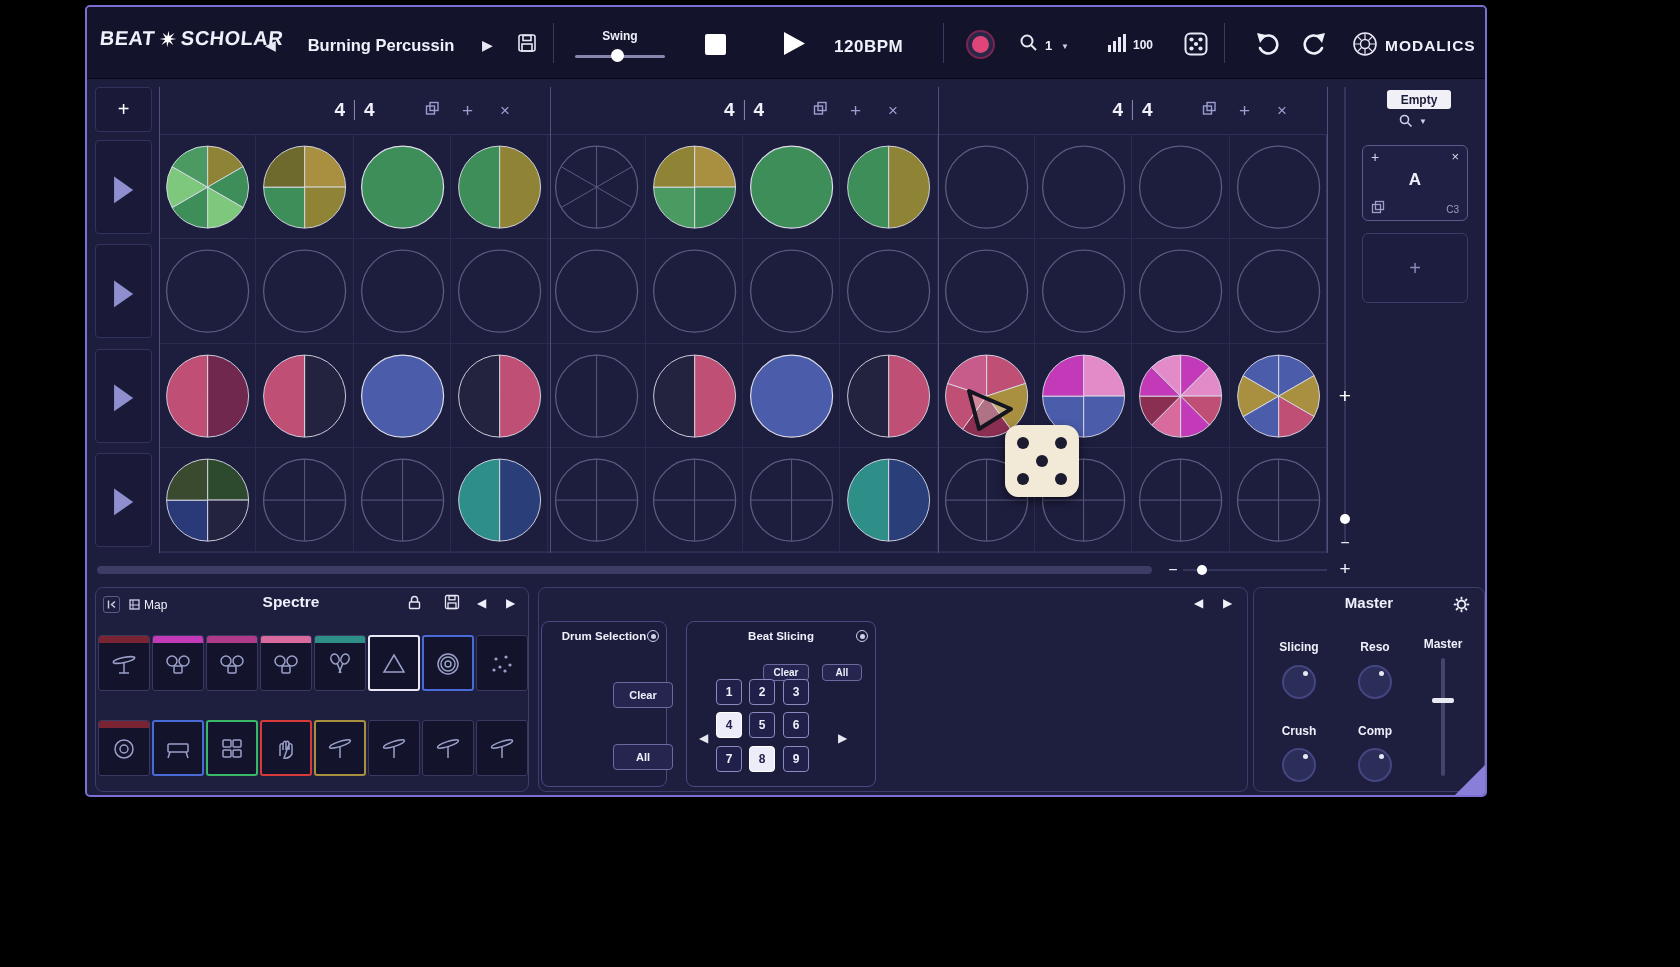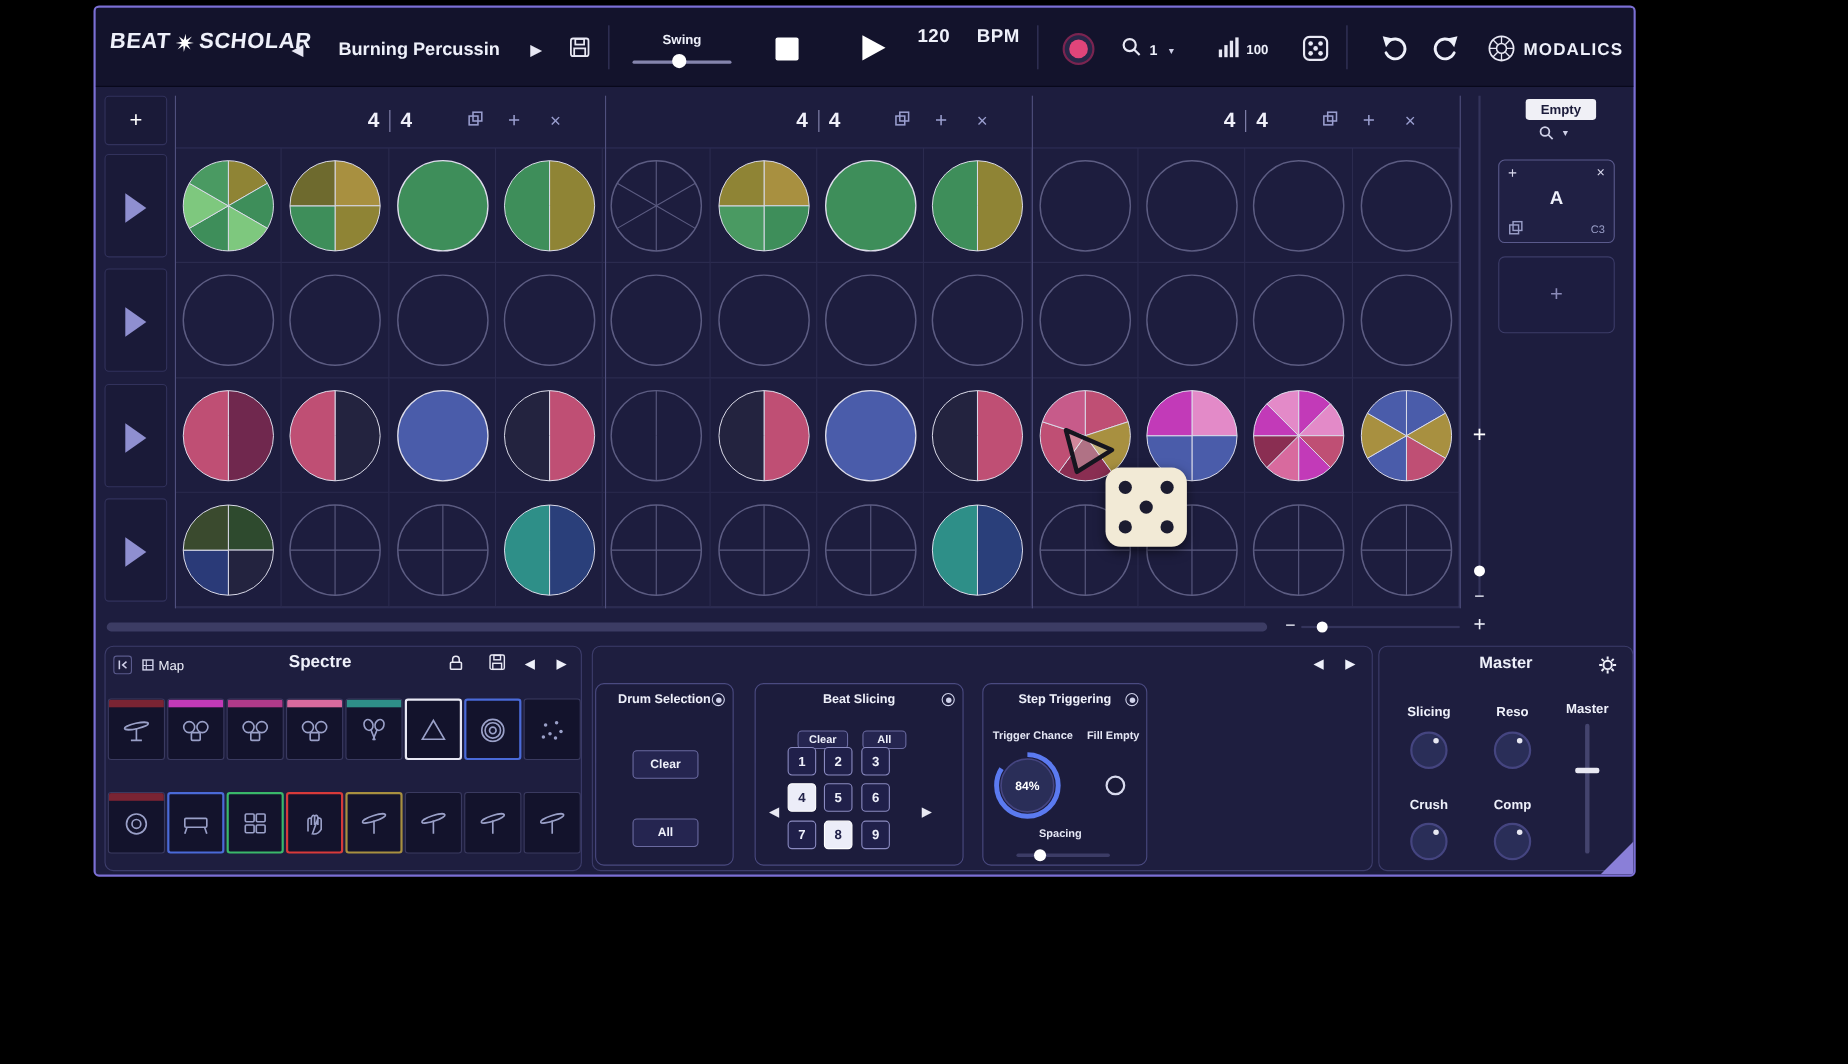--- a/index.html
+++ b/index.html
@@ -14,21 +14,21 @@
   .tb-divider { position:absolute; top:16px; width:1px; height:40px; background:#3a3a62; }
   #logo { left:13px; top:20px; display:flex; align-items:center; gap:3px;
           font-weight:bold; font-size:20px; letter-spacing:.5px; transform:skewX(-6deg); }
   .nav-btn { position:absolute; font-size:14px; color:#e8e8f4; cursor:default; }
   #song-title { left:198px; top:29px; width:192px; text-align:center; font-size:16.5px; font-weight:bold; }
   #swing-label { left:488px; top:22px; width:90px; text-align:center; font-size:12px; font-weight:bold; }
   #swing-track { left:488px; top:48px; width:90px; height:3px; background:#8585ad; border-radius:2px; }
   #swing-dot { left:524px; top:42px; width:13px; height:13px; border-radius:50%; background:#fff; }
   #stop-btn { left:618px; top:27px; width:21px; height:21px; background:#fff; border-radius:2px; }
   #play-btn { left:695px; top:23px; }
-  #bpm { left:747px; top:16px; display:flex; gap:24px; font-size:17px; font-weight:bold; letter-spacing:.5px; }
+  #bpm { left:747px; top:30px; display:flex; gap:0; font-size:17px; font-weight:bold; letter-spacing:.5px; }
   #record-btn { left:879px; top:23px; width:29px; height:29px; border-radius:50%; background:#272748; border:2px solid #7a2450; }
   #record-btn .dot { position:absolute; inset:4px; border-radius:50%; background:#e0457a; }
   .tb-text { position:absolute; font-weight:bold; }
   .dd { position:absolute; font-size:8px; color:#cfd0e8; }
 
   
   #add-lane-btn { left:8px; top:80px; width:57px; height:45px; border:1px solid #32325c; border-radius:4px;
                   background:#1a1a38; display:flex; align-items:center; justify-content:center; font-size:20px; color:#fff; }
   .section-header { position:absolute; top:80px; height:45px; }
   .sig { position:absolute; left:50%; top:50%; transform:translate(-50%,-50%); display:flex; align-items:center; gap:9px; }
@@ -81,21 +81,21 @@
   .tile-strip { position:absolute; top:0; left:0; right:0; height:7px; }
   .sub-panel { position:absolute; top:33px; height:166px; border:1px solid #4a4a80; border-radius:8px; background:#1c1c3c; }
   #sp-drum { left:2px; width:126px; }
   #sp-slice { left:147px; width:190px; }
   #sp-step { left:354px; width:150px; }
   #sp-vel { left:521px; width:186px; }
   .sub-label { position:absolute; top:8px; left:0; right:0; text-align:center; font-size:11.5px; font-weight:bold; }
   .radio { position:absolute; top:8px; right:7px; width:12px; height:12px; border:1.5px solid #d0d2ea; border-radius:50%; }
   .radio::after { content:""; position:absolute; inset:2.5px; background:#d0d2ea; border-radius:50%; }
   .btn { position:absolute; background:#252550; border:1px solid #6a6aa0; border-radius:4px; color:#eef0fa;
-         font-size:11px; font-weight:bold; display:flex; align-items:center; justify-content:center; }
+         font-size:11px; font-weight:bold; display:flex; align-items:center; justify-content:center;margin-left:38px; }
   .num-cell { position:absolute; width:26px; height:26px; border:1px solid #8a8ac0; border-radius:4px; background:#20204a;
               color:#eef0fa; font-size:12px; font-weight:bold; display:flex; align-items:center; justify-content:center; }
   .num-cell.active { background:#ecedf8; color:#22224a; border-color:#fff; }
   .slice-arrow { position:absolute; font-size:12px; color:#e8e8f2; }
   .mini-label { position:absolute; font-size:10px; font-weight:bold; color:#e4e6f4; text-align:center; }
   .fill-circle { position:absolute; width:18px; height:18px; border:2px solid #d8daee; border-radius:50%; background:#191936; }
   .h-track { position:absolute; height:3px; background:#3c3c66; border-radius:2px; }
   .s-dot { position:absolute; width:11px; height:11px; background:#fff; border-radius:50%; }
   .knob-svg { position:absolute; overflow:visible; }
   .knob-bg { fill:#2a2e58; stroke:#454580; stroke-width:1.5; }
@@ -761,35 +761,20 @@
           <div class="num-cell" style="left: 96px; top: 57px;">3</div>
           <div class="num-cell active" style="left: 29px; top: 90px;">4</div>
           <div class="num-cell" style="left: 62px; top: 90px;">5</div>
           <div class="num-cell" style="left: 96px; top: 90px;">6</div>
           <div class="num-cell" style="left: 29px; top: 124px;">7</div>
           <div class="num-cell active" style="left: 62px; top: 124px;">8</div>
           <div class="num-cell" style="left: 96px; top: 124px;">9</div>
         </div>
     </div>
 
-    <div id="sp-step" class="sub-panel">
-      <div class="sub-label">Step Triggering</div>
-      <span class="radio"></span>
-      <div class="mini-label" style="left:0;width:90px;top:42px;">Trigger Chance</div>
-      <div class="mini-label" style="left:88px;width:60px;top:42px;">Fill Empty</div>
-      <svg class="knob-svg" style="left:8px;top:60px;" width="64" height="64">
-        <circle class="knob-bg" cx="32" cy="32" r="24"></circle>
-        <circle class="knob-arc" cx="32" cy="32" r="28" stroke-dasharray="147.78051842486389 175.92918860102841"></circle>
-        <text class="knob-text" x="32" y="36" font-size="11">84%</text>
-      </svg>
-      <div class="fill-circle" style="left:111px;top:83px;"></div>
-      <div class="mini-label" style="left:20px;width:100px;top:131px;">Spacing</div>
-      <div class="h-track" style="left:30px;top:154px;width:85px;"></div>
-      <div class="s-dot" style="left:46px;top:150px;"></div>
-    </div>
 
   </div>
 
   <div id="panel-master" class="panel">
     <div class="panel-title">Master</div>
     <svg class="p-icon" style="left:199px;top:8px;" width="17" height="17">
       <g stroke="#eef0fa" stroke-width="1.8" fill="none">
         <circle cx="8.5" cy="8.5" r="3.8"></circle>
         <line x1="8.5" y1="0.8" x2="8.5" y2="3.6"></line>
           <line x1="8.5" y1="13.4" x2="8.5" y2="16.2"></line>

